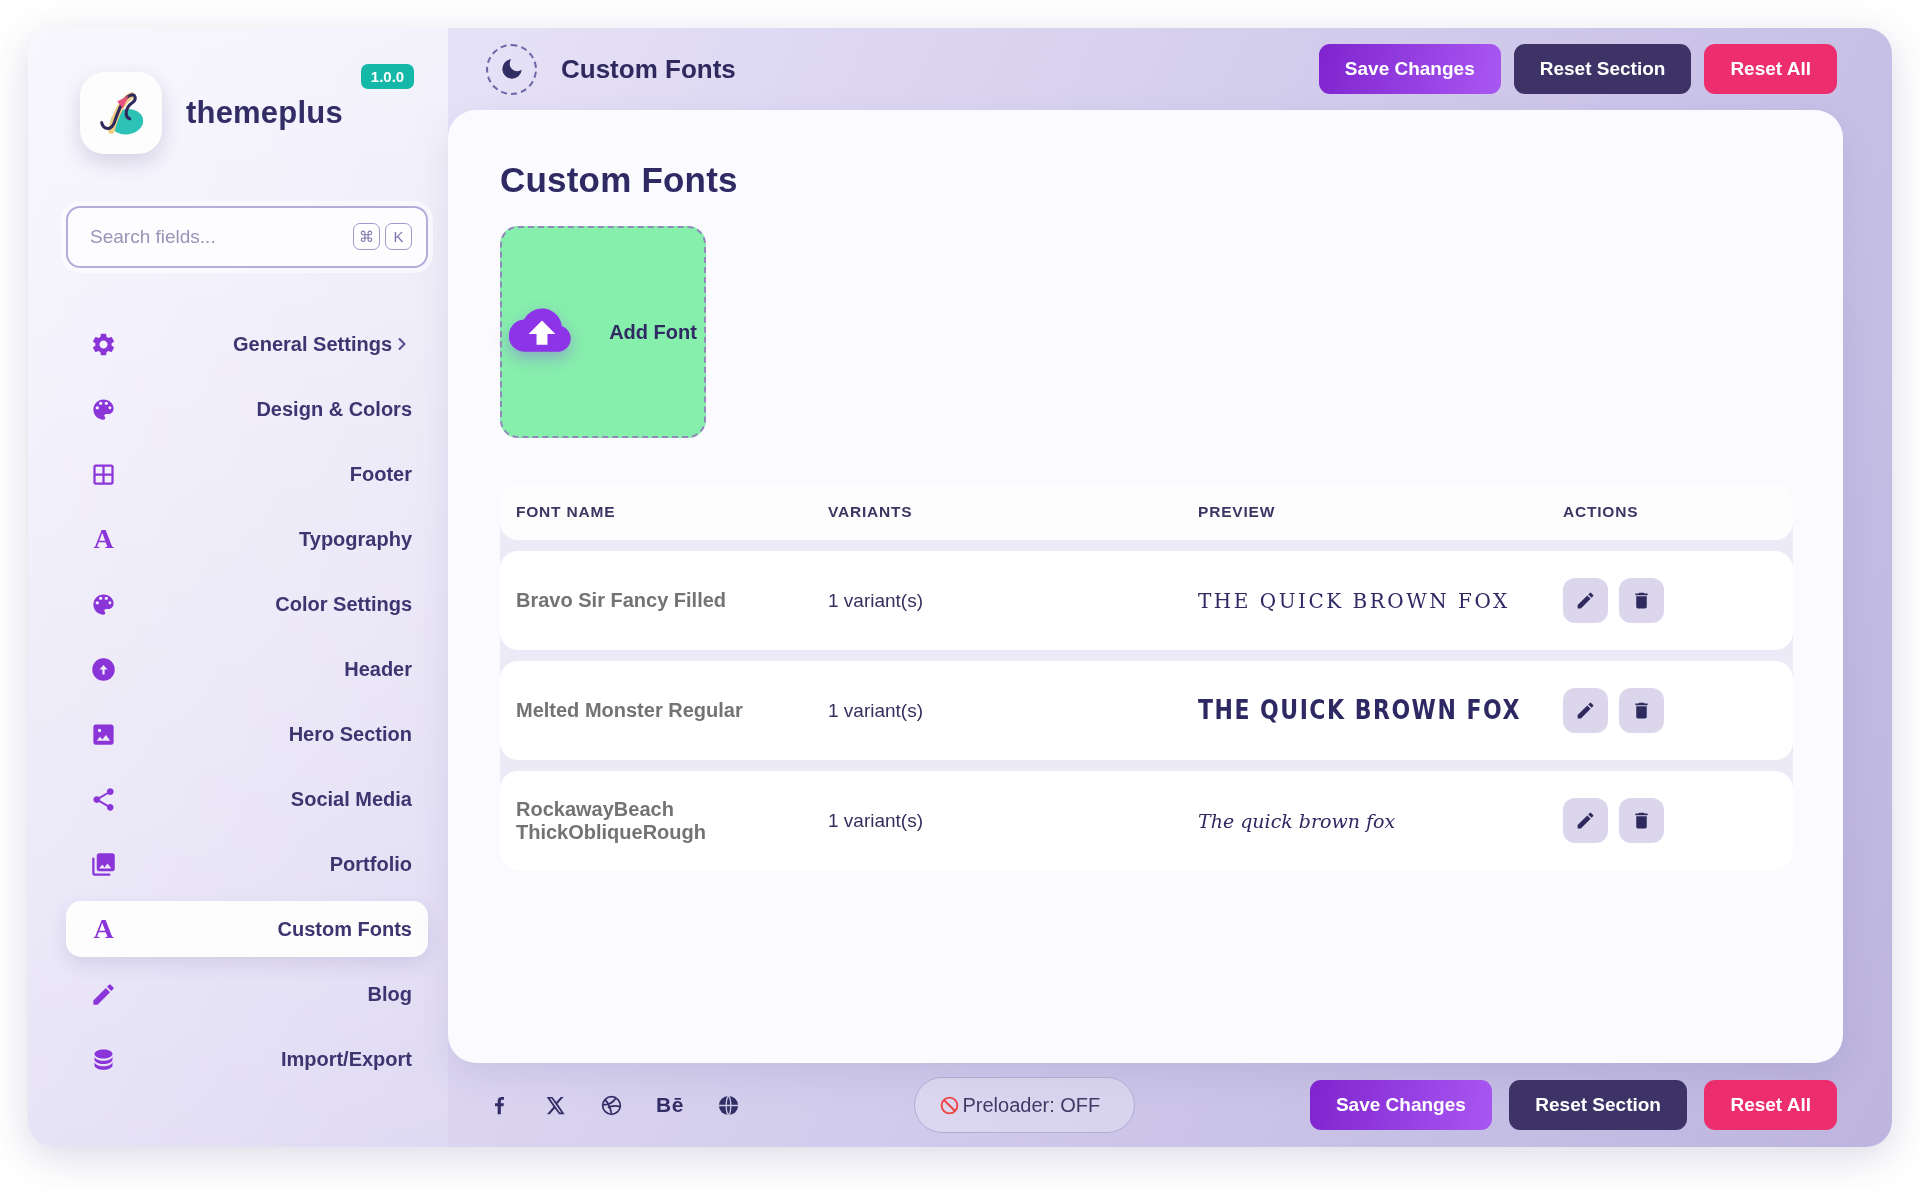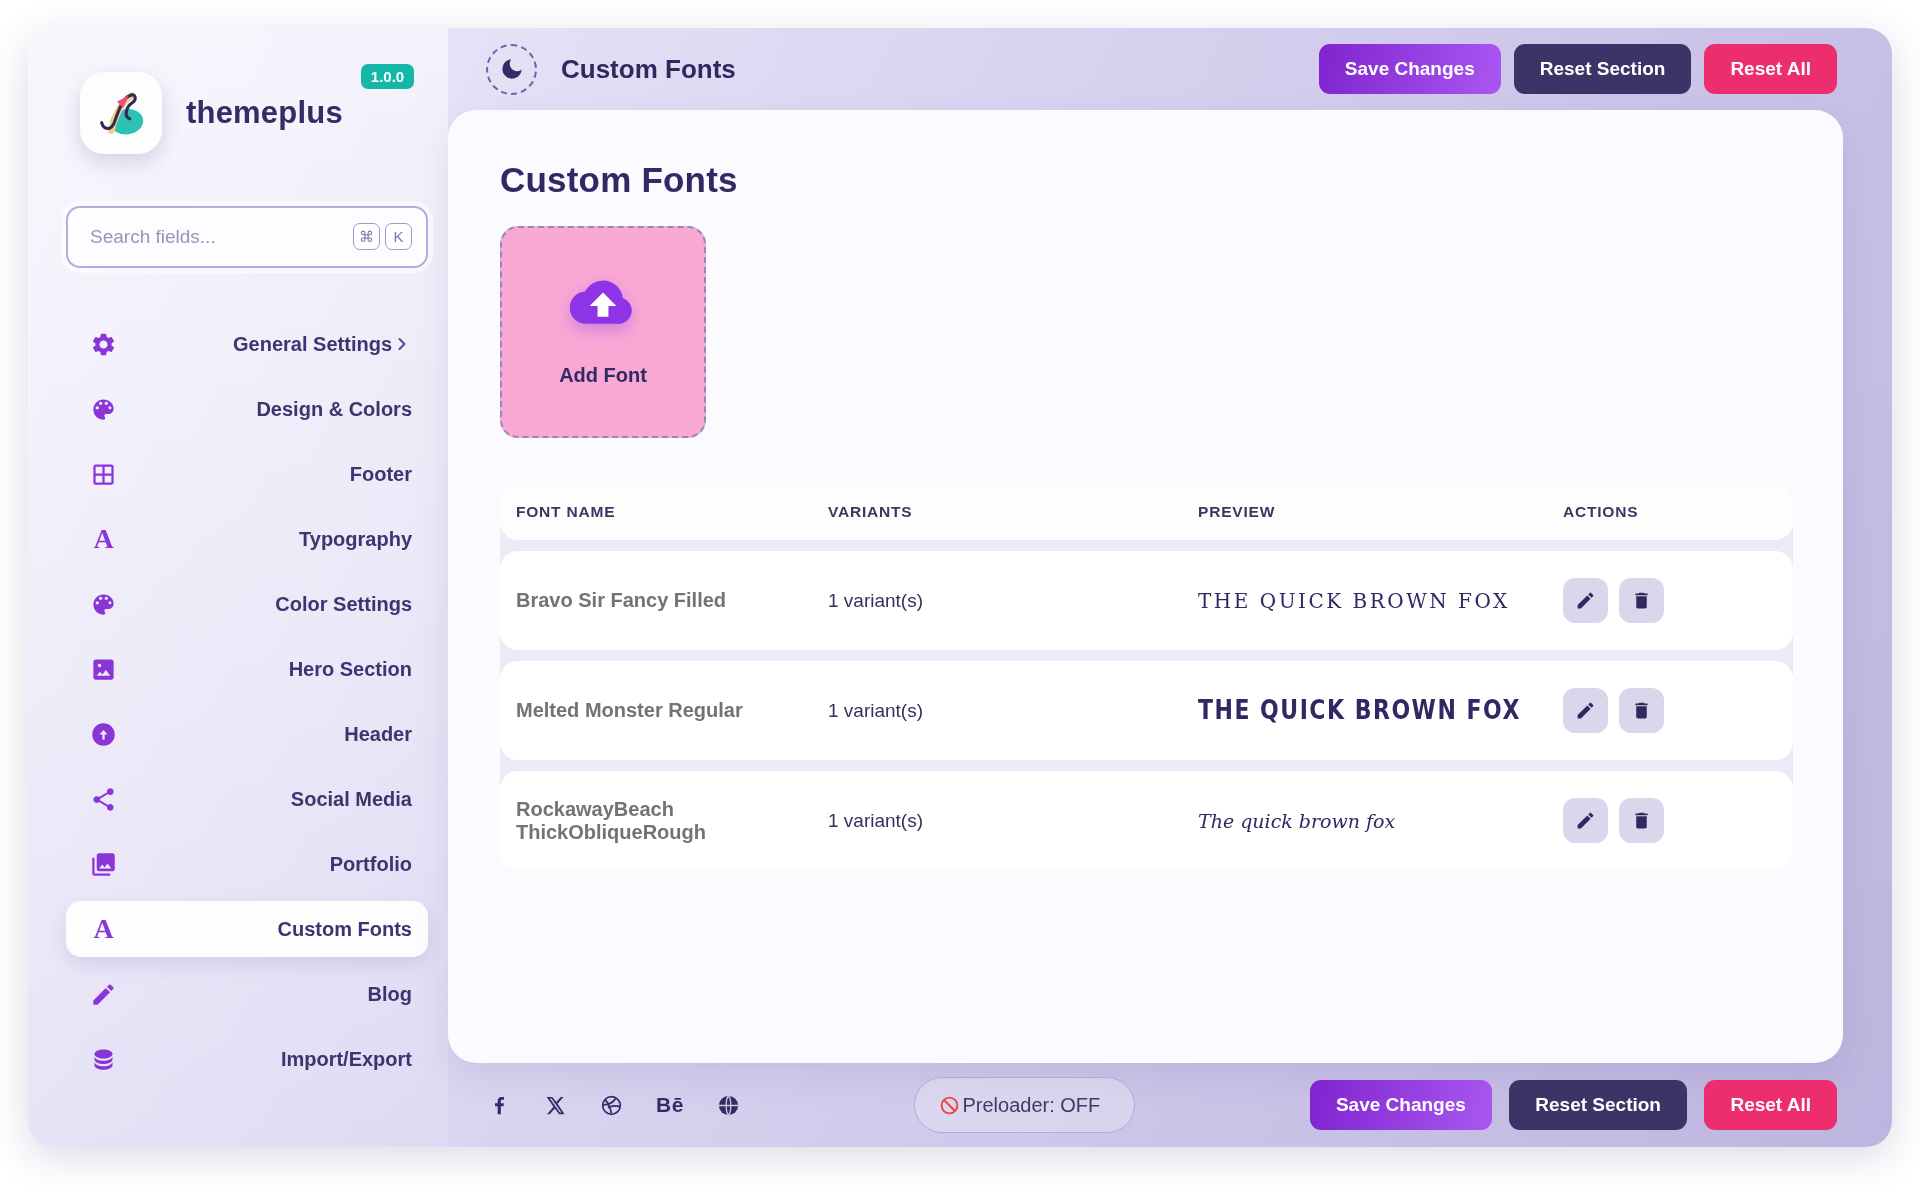--- a/index.html
+++ b/index.html
@@ -81,22 +81,22 @@
   
   .panel {
     flex:1; margin-right:49px; background:#fbfafe; border-radius:28px;
     padding:50px 50px 0 52px; overflow:hidden;
     box-shadow:0 14px 34px rgba(70,55,130,.10);
   }
   .panel-heading { font-size:35px; font-weight:800; color:#2f2a63; letter-spacing:.2px; }
 
   .addfont-card {
     margin-top:26px; width:206px; height:212px; border-radius:18px;
-    border:2.5px dashed #9089bb; background:#f9a8d4;
-    display:flex; flex-direction:column; align-items:center; justify-content:center; gap:34px;
+    border:2.5px dashed #9089bb; background:#86efac;
+    display:flex; flex-direction:row; align-items:center; justify-content:center; gap:34px;
     cursor:pointer;
   }
   .addfont-card svg { width:66px; height:52px; filter:drop-shadow(0 6px 8px rgba(139,47,240,.35)); }
   .addfont-label { font-size:20px; font-weight:600; color:#2f2a63; }
 
   .table-wrap { margin-top:46px; background:#eceaf6; border-radius:18px; display:flex; flex-direction:column; gap:11px; }
   .t-grid { display:grid; grid-template-columns:312px 370px 365px 1fr; align-items:center; }
   .t-head { background:#fdfdfe; border-radius:18px; height:56px; }
   .t-head .t-cell { font-size:15.5px; font-weight:600; letter-spacing:.8px; color:#3a3662; }
   .t-row { background:#ffffff; border-radius:18px; height:99px; }
@@ -198,33 +198,33 @@
           <svg viewBox="0 0 24 24">
               <path d="M12 3c-4.97 0-9 4.03-9 9s4.03 9 9 9c.83 0 1.5-.67 1.5-1.5 0-.39-.15-.74-.39-1.01-.23-.26-.38-.61-.38-.99 0-.83.67-1.5 1.5-1.5H16c2.76 0 5-2.24 5-5 0-4.42-4.03-8-9-8zm-5.5 9c-.83 0-1.5-.67-1.5-1.5S5.67 9 6.5 9 8 9.67 8 10.5 7.33 12 6.5 12zm3-4C8.67 8 8 7.33 8 6.5S8.67 5 9.5 5s1.5.67 1.5 1.5S10.33 8 9.5 8zm5 0c-.83 0-1.5-.67-1.5-1.5S13.67 5 14.5 5s1.5.67 1.5 1.5S15.33 8 14.5 8zm3.5 4c-.83 0-1.5-.67-1.5-1.5S16.67 9 17.5 9s1.5.67 1.5 1.5-.67 1.5-1.5 1.5z"></path>
             </svg>
         </span>
         <span class="nav-label">Color Settings</span>
       </div>
 
       <div class="nav-item">
         <span class="nav-ico">
           <svg viewBox="0 0 24 24">
+              <path d="M12 2a10 10 0 1 0 .01 20A10 10 0 0 0 12 2zm1 14.5h-2V12H8.5L12 8l3.5 4H13v4.5z"></path>
+            </svg>
+        </span>
+        <span class="nav-label">Header</span>
+      </div>
+
+      <div class="nav-item">
+        <span class="nav-ico">
+          <svg viewBox="0 0 24 24">
               <path d="M19 3H5c-1.1 0-2 .9-2 2v14c0 1.1.9 2 2 2h14c1.1 0 2-.9 2-2V5c0-1.1-.9-2-2-2zM8.9 13.98l2.1 2.53 3.1-3.99L18 17.5H6l2.9-3.52zM8.5 10a1.5 1.5 0 1 1 .01-3.01A1.5 1.5 0 0 1 8.5 10z"></path>
             </svg>
         </span>
         <span class="nav-label">Hero Section</span>
-      </div>
-
-      <div class="nav-item">
-        <span class="nav-ico">
-          <svg viewBox="0 0 24 24">
-              <path d="M12 2a10 10 0 1 0 .01 20A10 10 0 0 0 12 2zm1 14.5h-2V12H8.5L12 8l3.5 4H13v4.5z"></path>
-            </svg>
-        </span>
-        <span class="nav-label">Header</span>
       </div>
 
       <div class="nav-item">
         <span class="nav-ico">
           <svg viewBox="0 0 24 24">
               <path d="M18 16.08c-.76 0-1.44.3-1.96.77L8.91 12.7c.05-.23.09-.46.09-.7s-.04-.47-.09-.7l7.05-4.11c.54.5 1.25.81 2.04.81 1.66 0 3-1.34 3-3s-1.34-3-3-3-3 1.34-3 3c0 .24.04.47.09.7L8.04 9.81C7.5 9.31 6.79 9 6 9c-1.66 0-3 1.34-3 3s1.34 3 3 3c.79 0 1.5-.31 2.04-.81l7.12 4.16c-.05.21-.08.43-.08.65 0 1.61 1.31 2.92 2.92 2.92s2.92-1.31 2.92-2.92-1.31-2.92-2.92-2.92z"></path>
             </svg>
         </span>
         <span class="nav-label">Social Media</span>
       </div>

